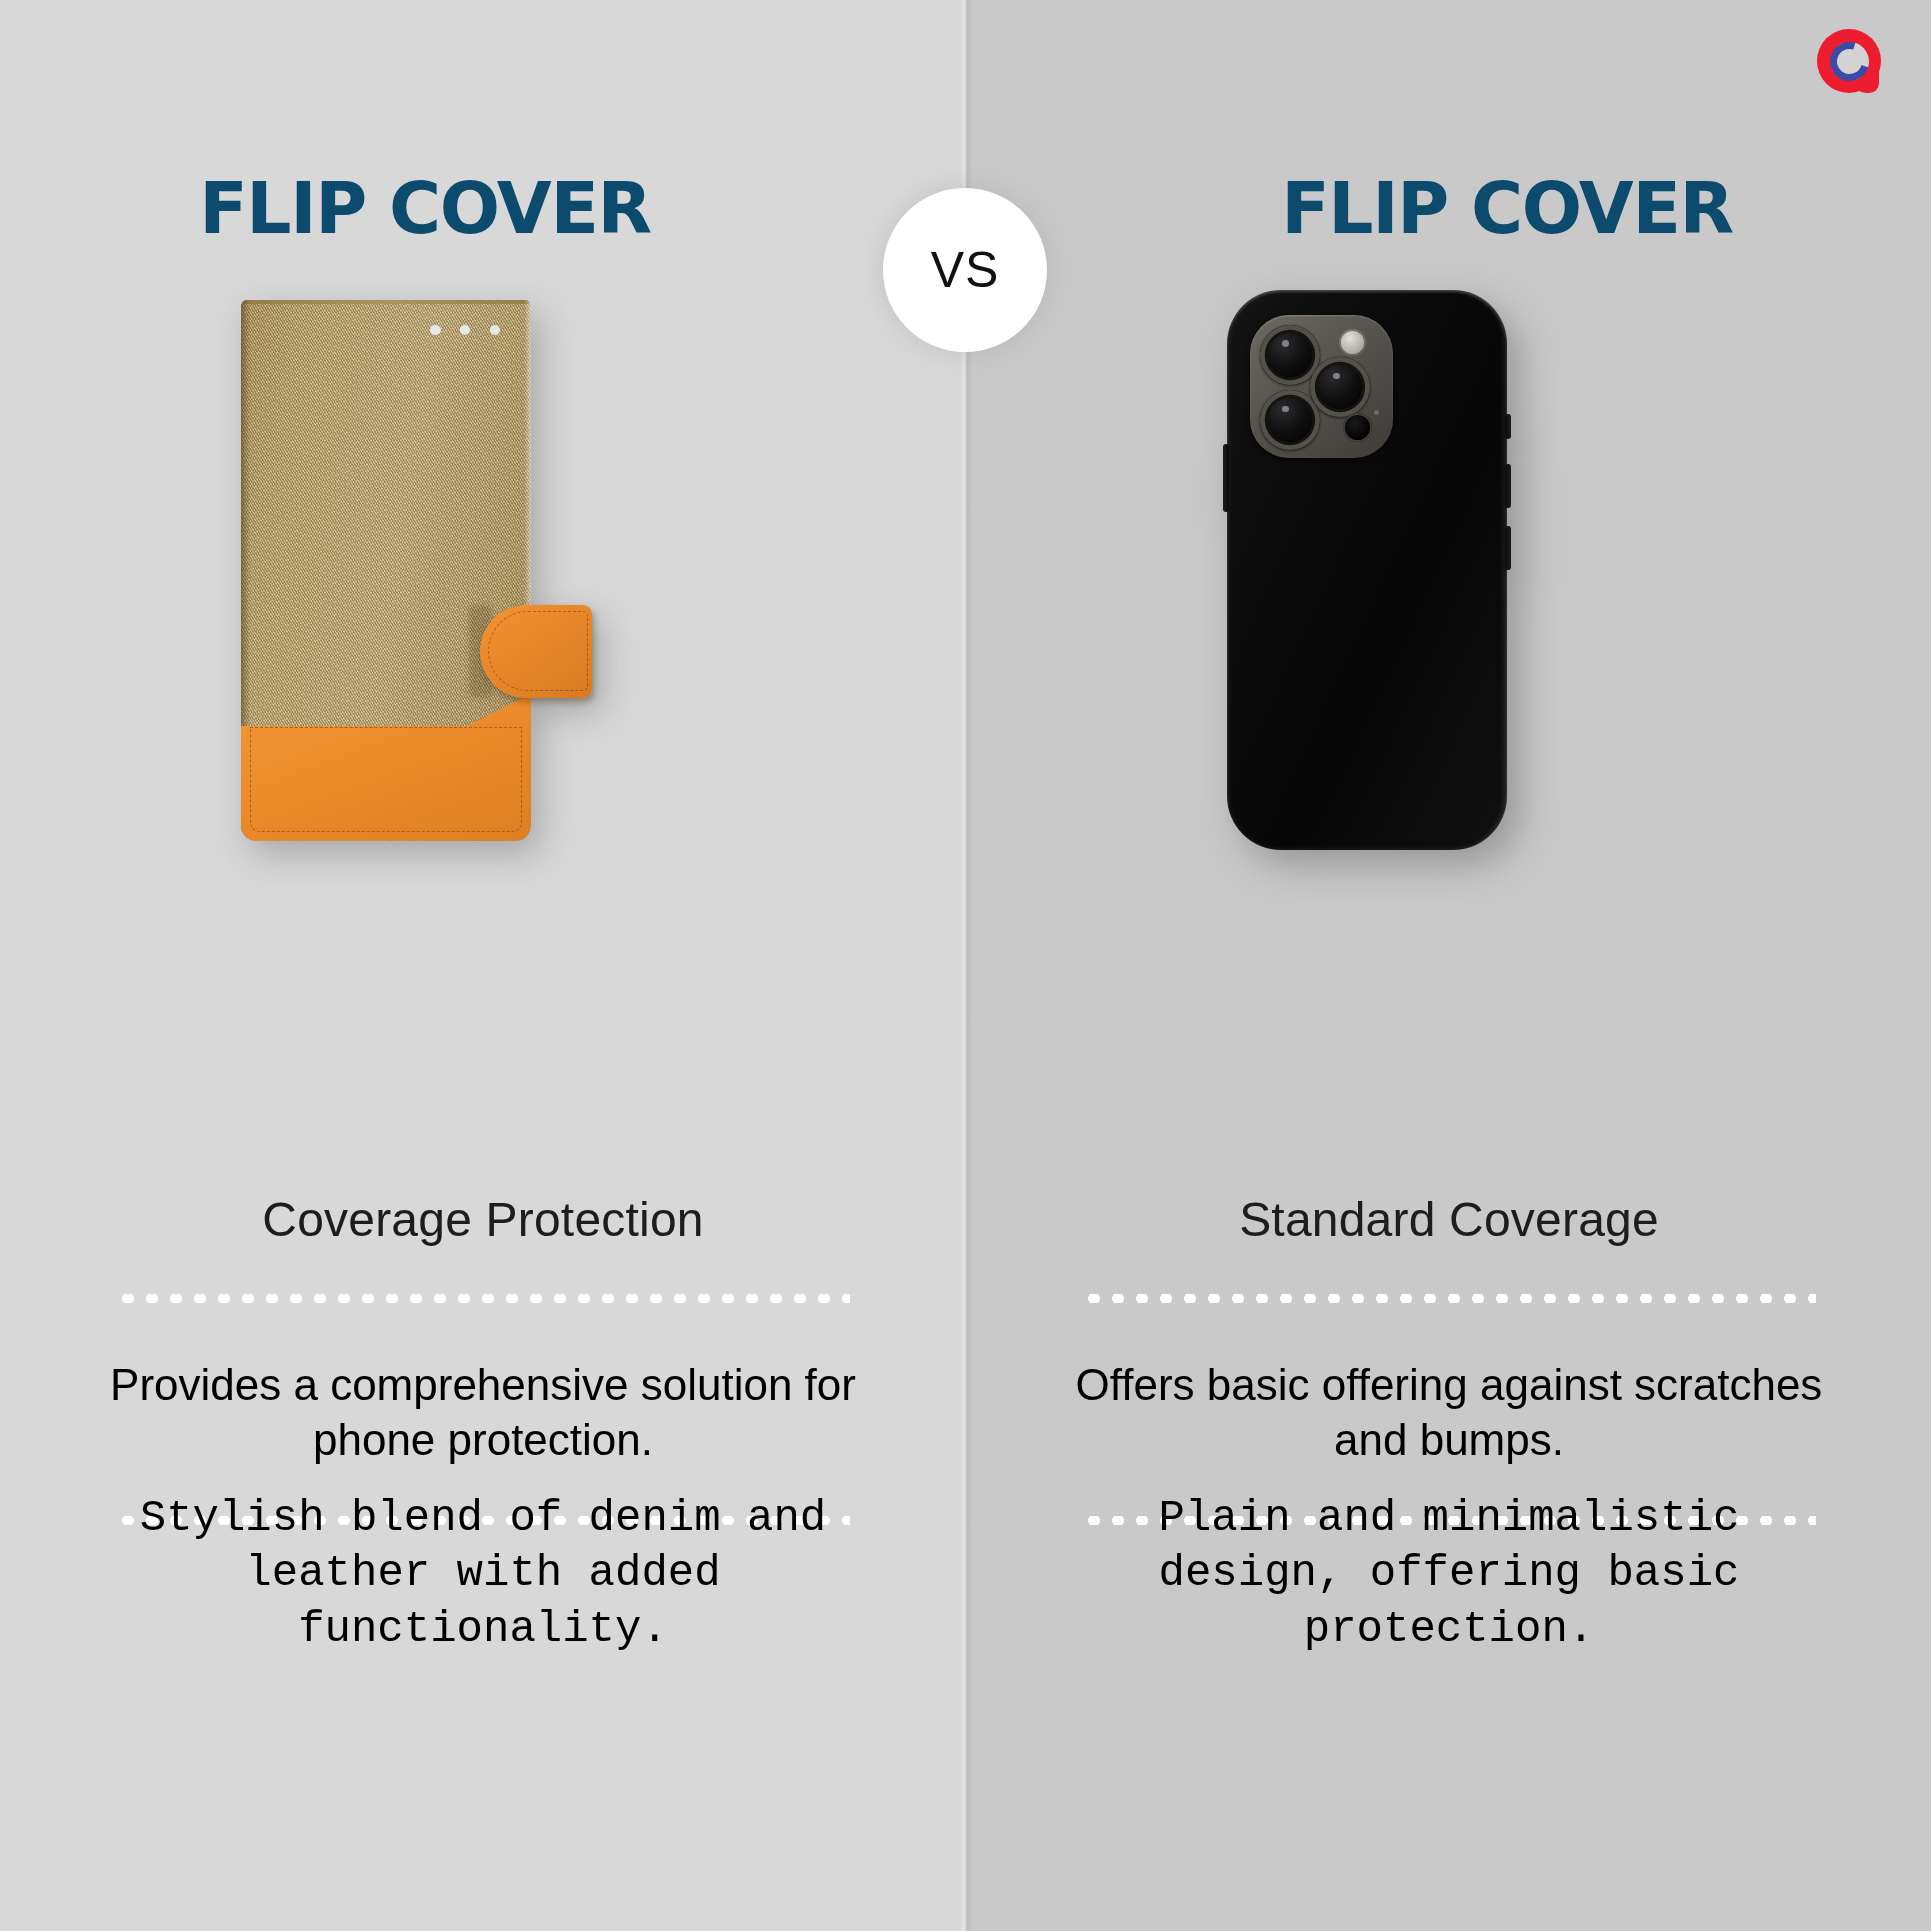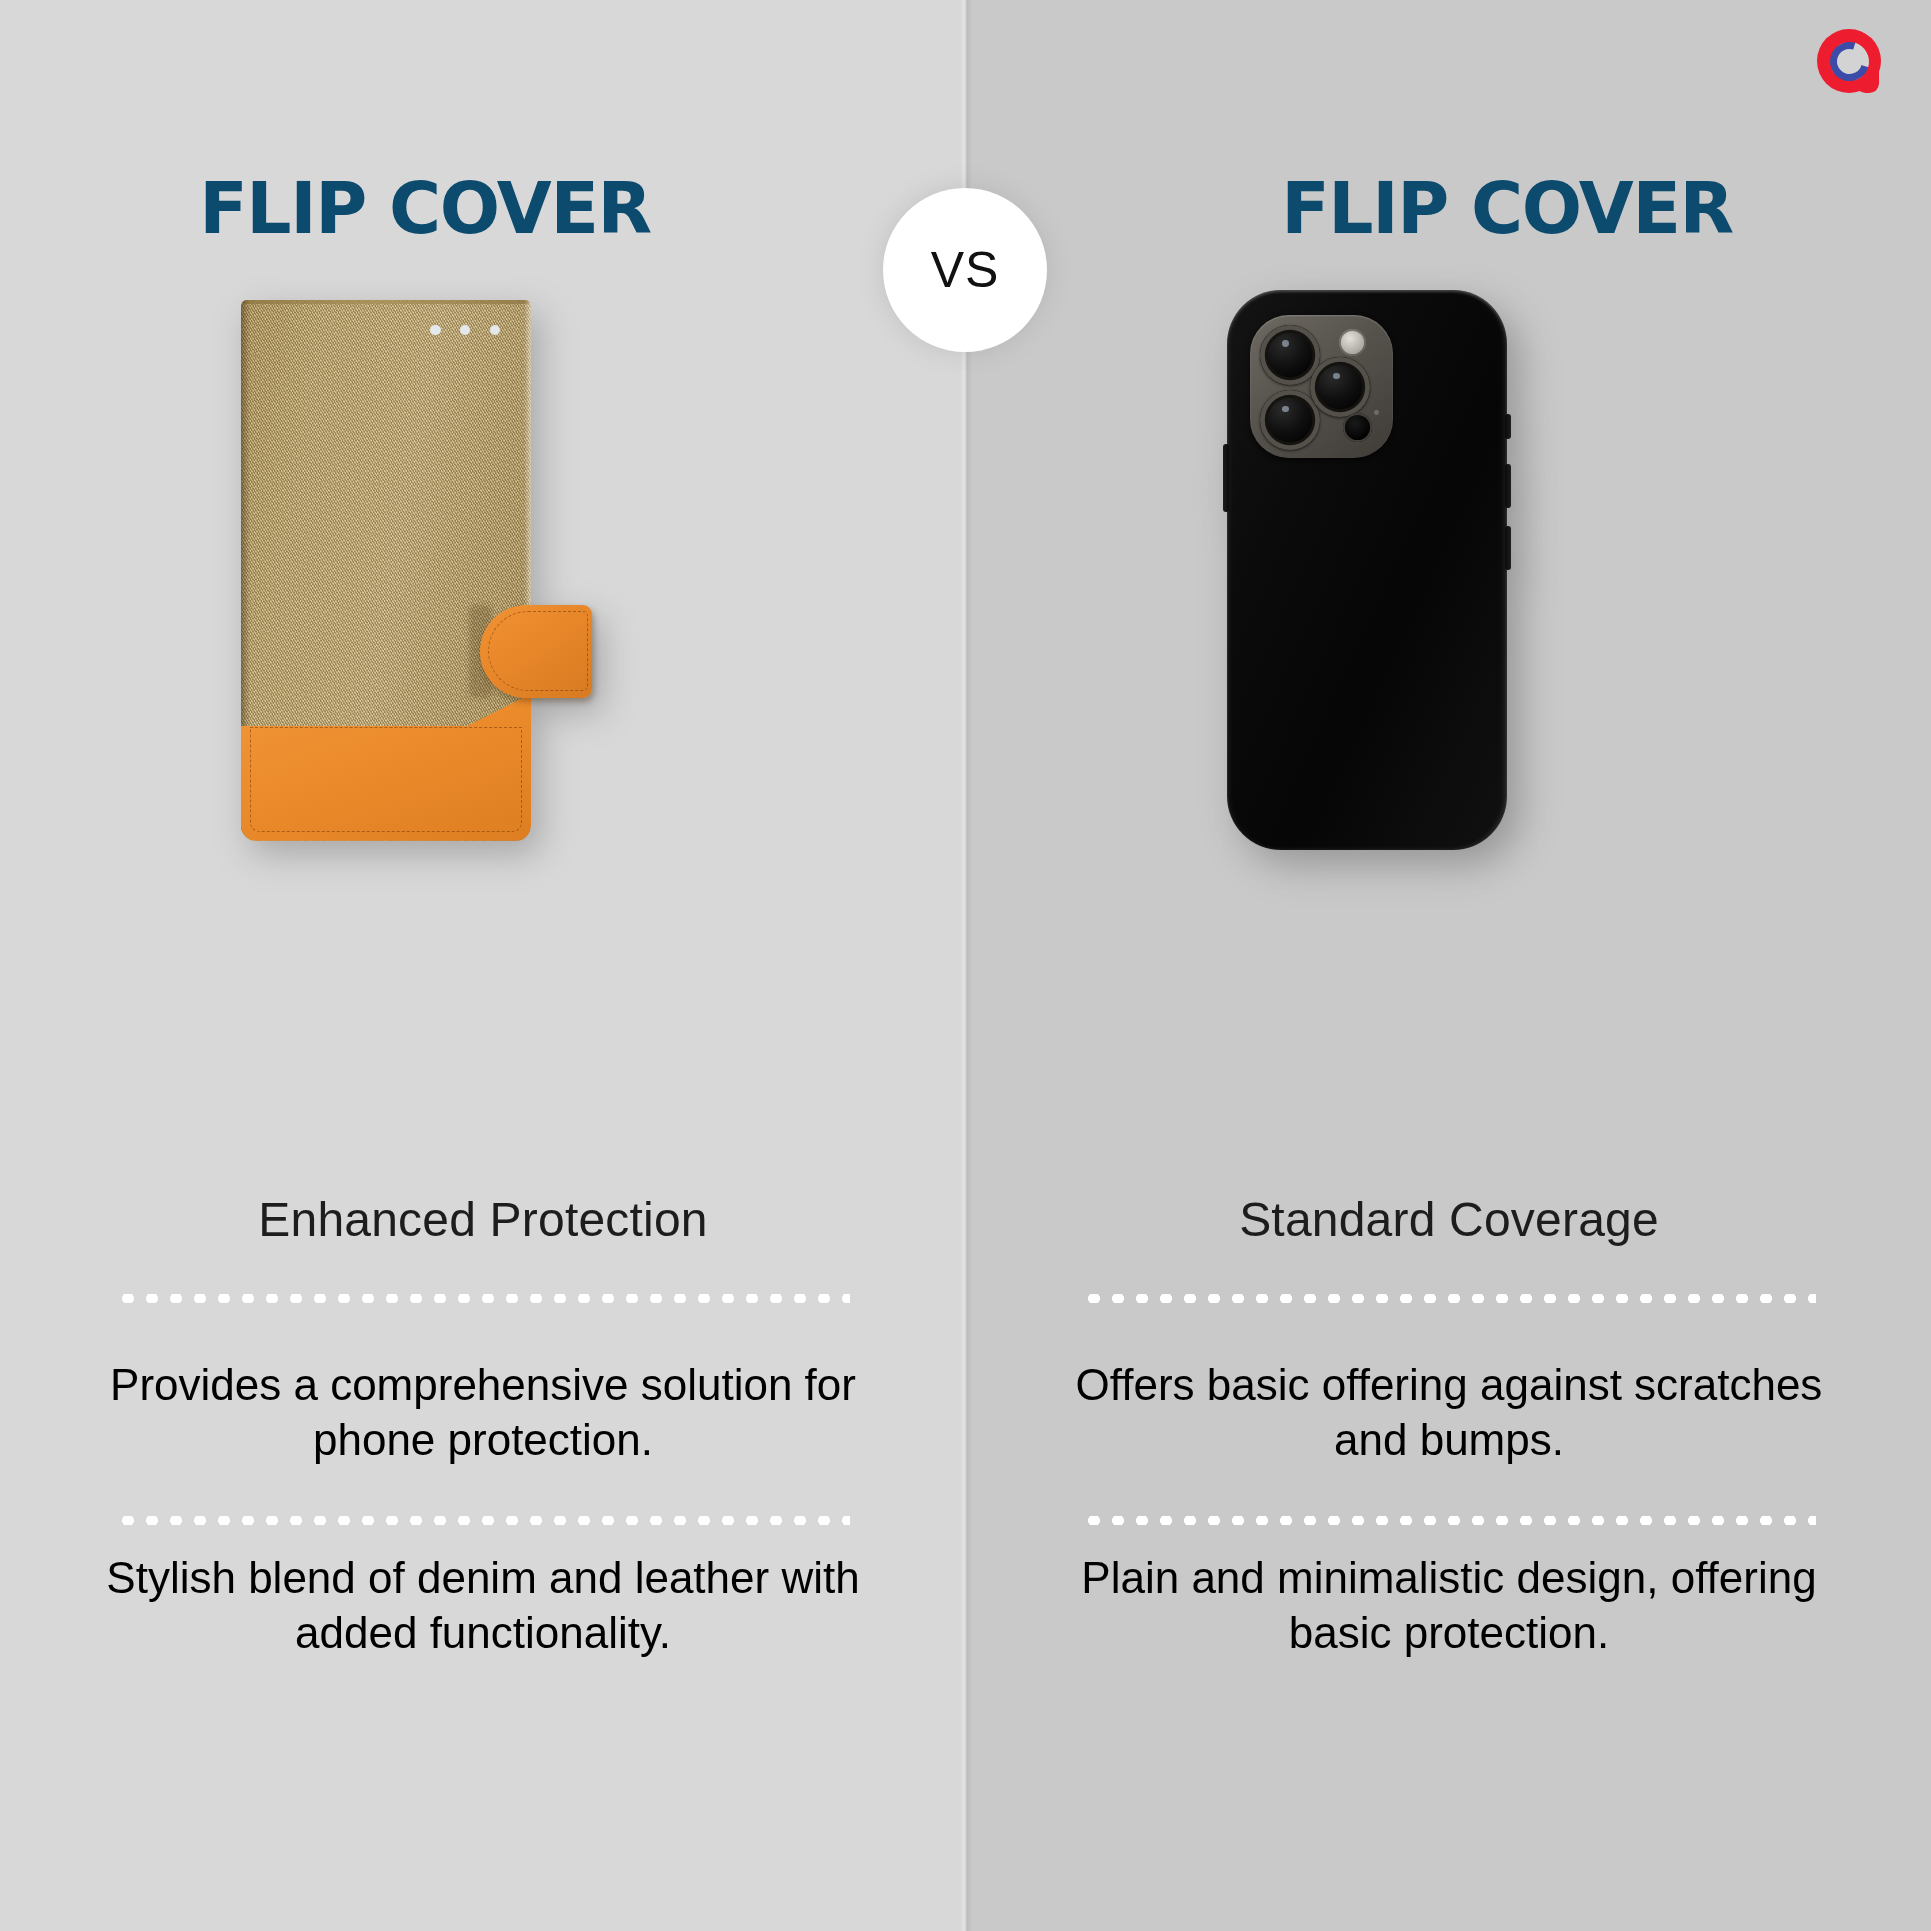--- a/index.html
+++ b/index.html
@@ -227,21 +227,21 @@
   }
   .divider.d1 { top:1294px; }
   .divider.d2 { top:1516px; }
 
   .body-text {
     position:absolute; width:772px; left:97px;
     text-align:center; font-size:44px; line-height:1.26;
     color:#000000; font-weight:400;
   }
   .body-text.t1 { top:1357px; }
-  .body-text.t2 { top:1550px; }
+  .body-text.t2 { top:1491px;font-family:Liberation Mono, monospace; }
 </style>
 </head>
 <body>
 
 <div class="panel-bg left"></div>
 <div class="panel-bg right"></div>
 <div class="seam"></div>
 
 <div class="logo">
   <div class="logo-mark">
@@ -295,21 +295,21 @@
         </span>
         <span class="flash"></span>
         <span class="lidar"></span>
         <span class="mic-dot"></span>
       </div>
     </div>
   </div>
 </div>
 
 <div class="col left">
-  <div class="feature-title">Enhanced Protection</div>
+  <div class="feature-title">Coverage Protection</div>
   <div class="divider d1"></div>
   <div class="body-text t1">Provides a comprehensive solution for phone protection.</div>
   <div class="divider d2"></div>
   <div class="body-text t2">Stylish blend of denim and leather with added functionality.</div>
 </div>
 
 <div class="col right">
   <div class="feature-title">Standard Coverage</div>
   <div class="divider d1"></div>
   <div class="body-text t1">Offers basic offering against scratches and bumps.</div>

